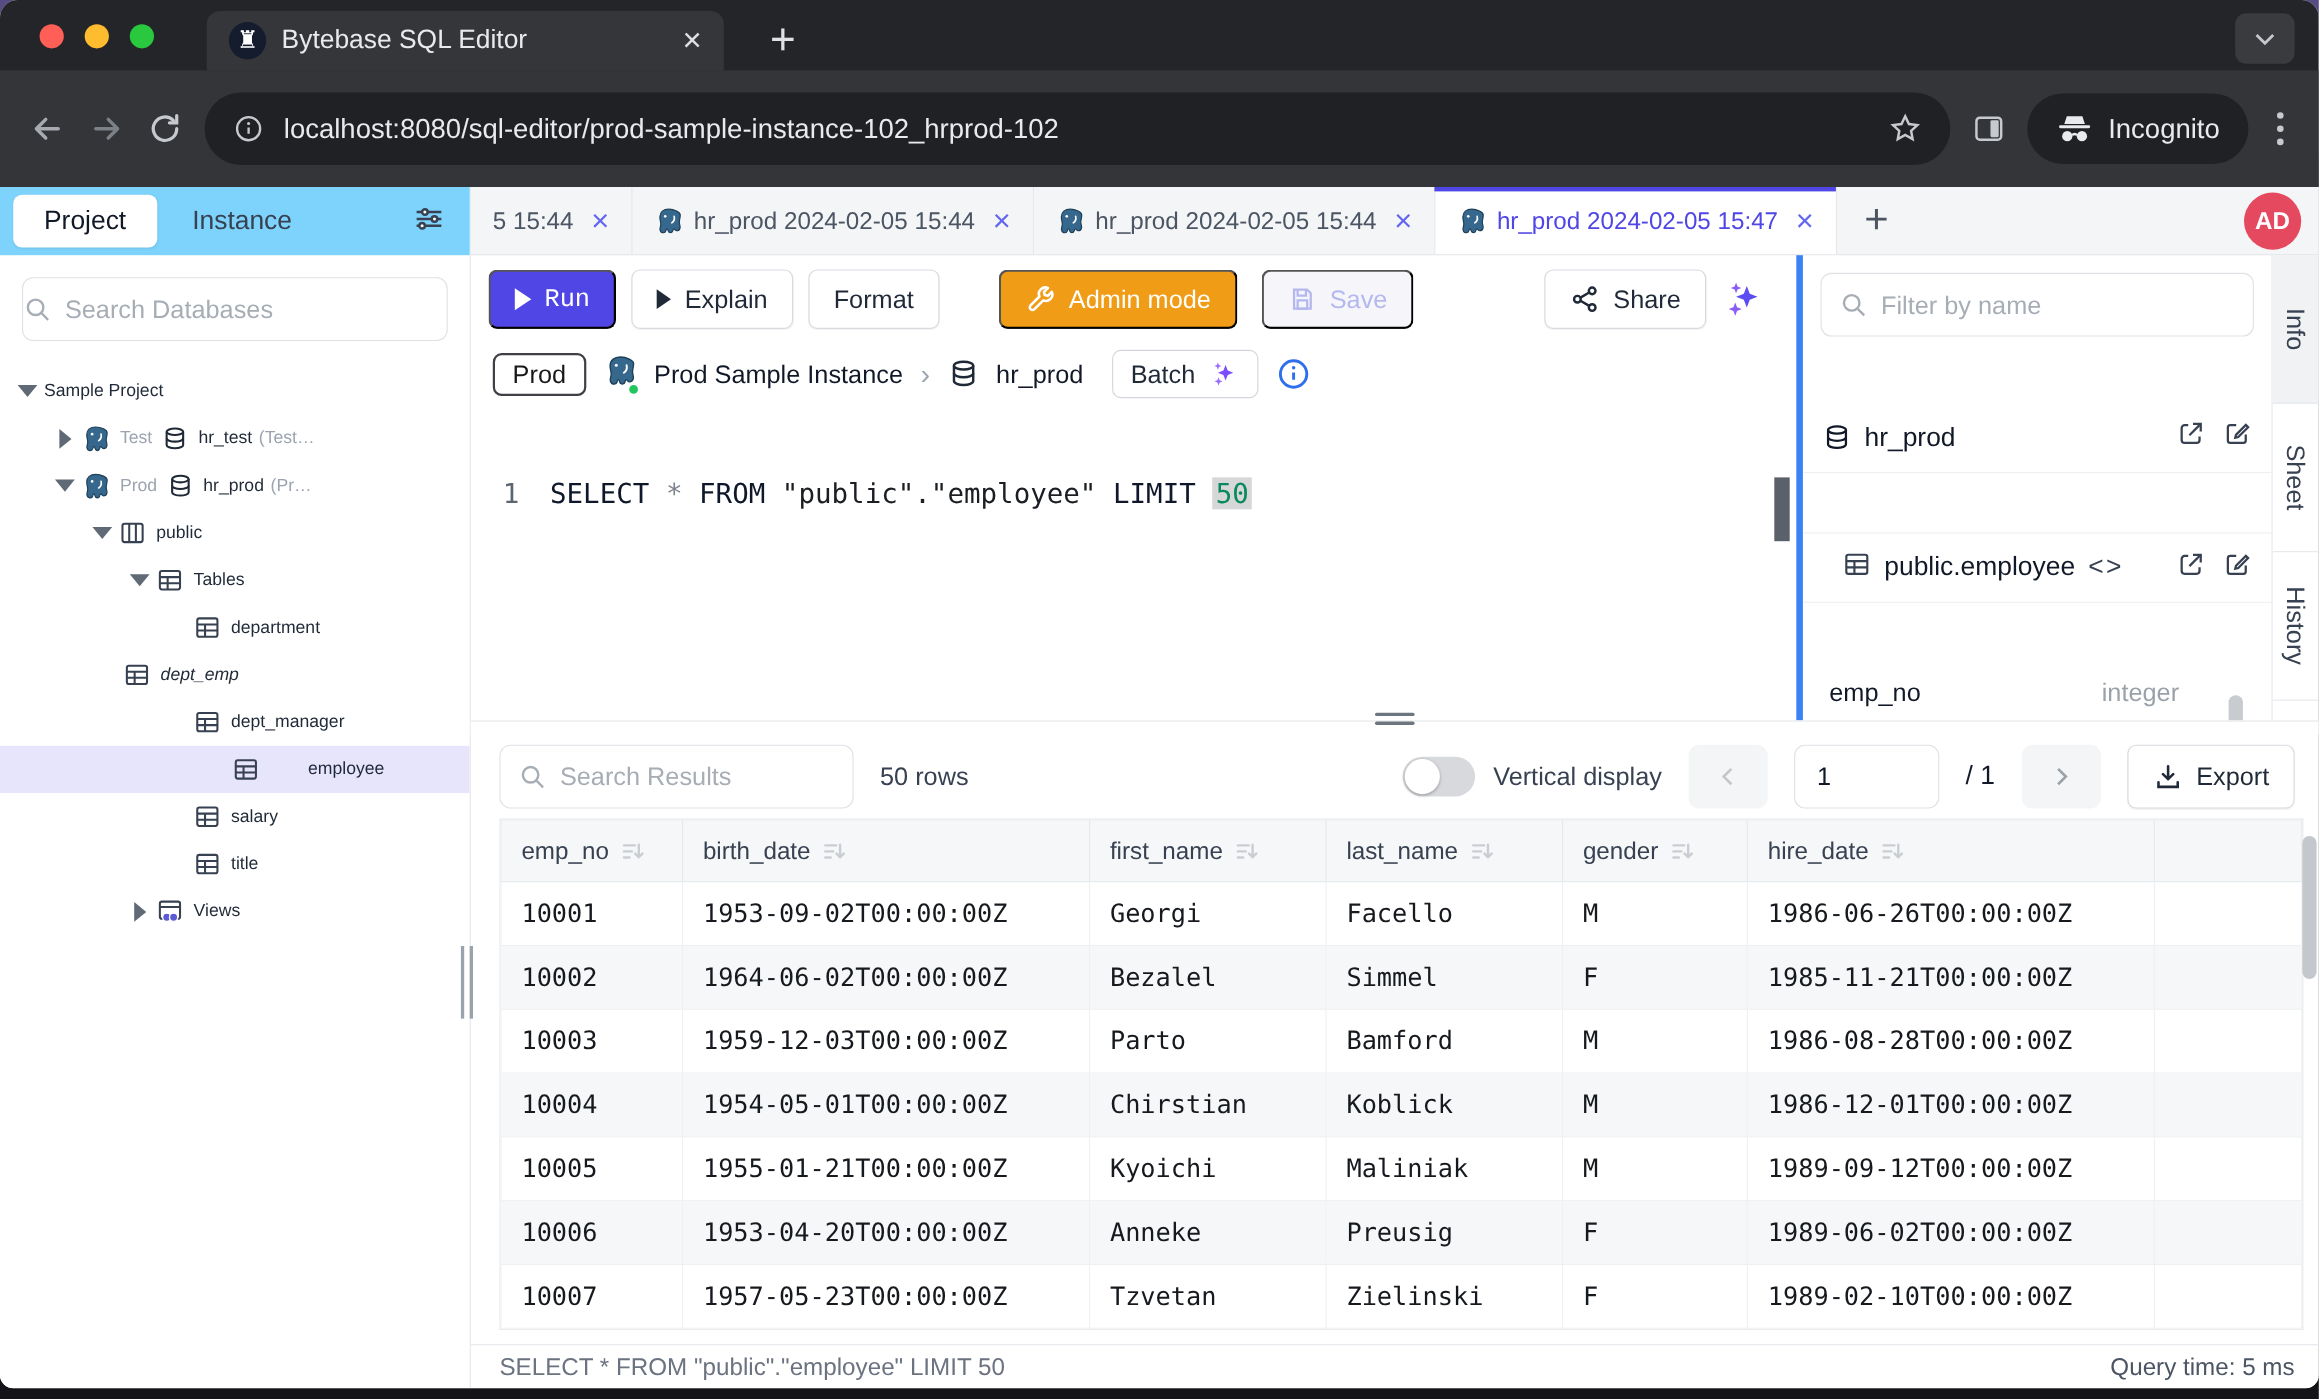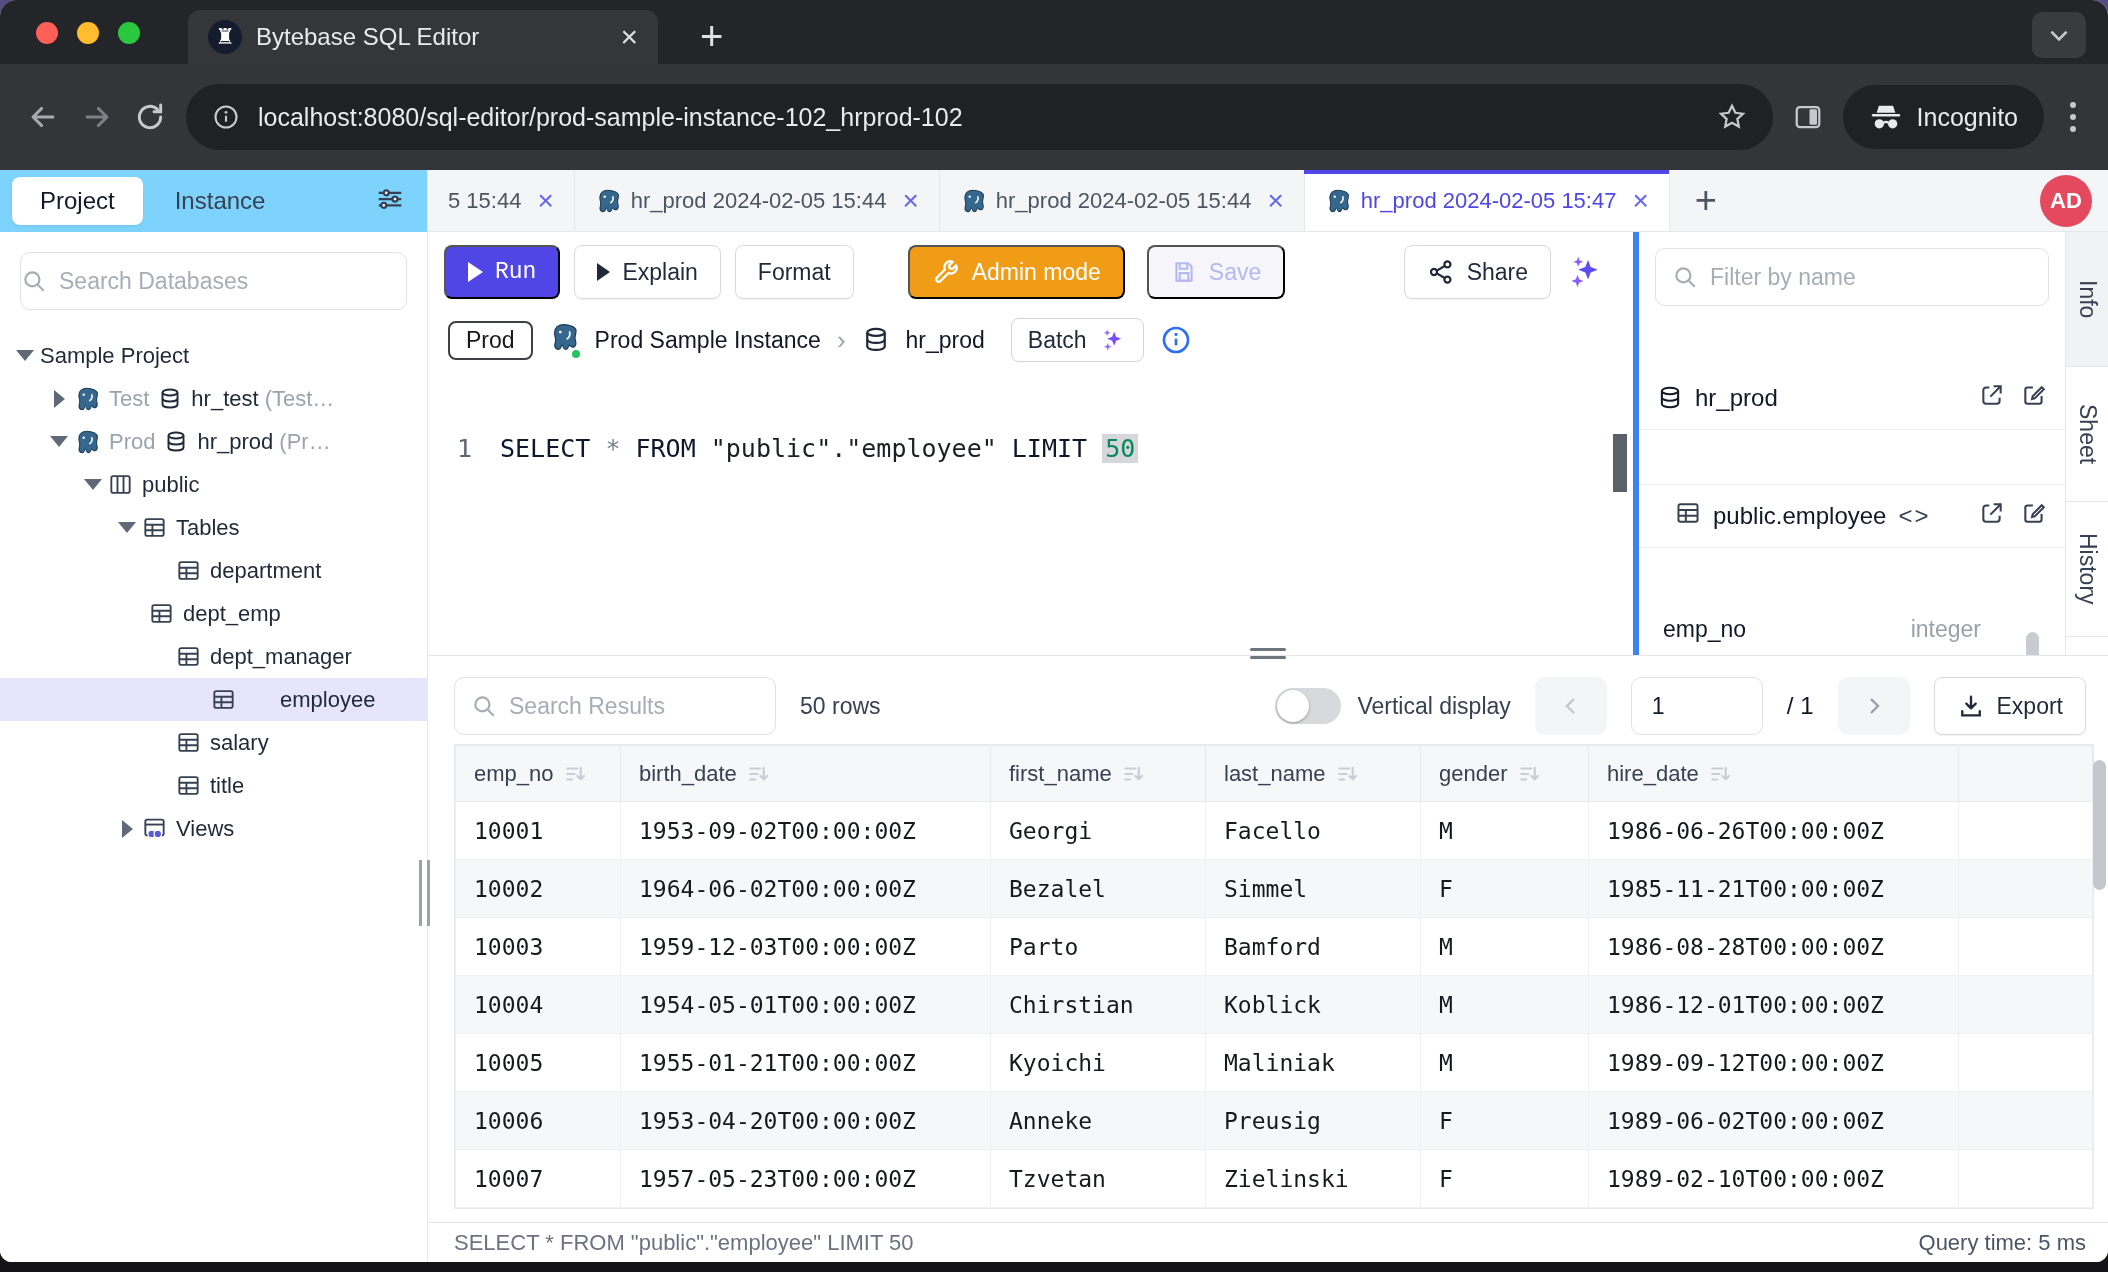--- a/index.html
+++ b/index.html
@@ -36,21 +36,21 @@
   
   .sidebar { width:428px; border-right:1px solid #e5e7eb; display:flex; flex-direction:column; position:relative; }
   .side-tabs { height:62px; background:#7dd3fc; display:flex; align-items:center; padding:0 12px; gap:4px; flex:none; }
   .stab { height:48px; padding:0 28px; display:flex; align-items:center; font-size:24px; color:#374151; border-radius:8px; }
   .stab.active { background:#fff; color:#111827; box-shadow:0 1px 2px rgba(0,0,0,.08); }
   .sliders { margin-left:auto; margin-right:10px; }
   .searchbox { margin:20px; height:58px; border:1px solid #dfe1e5; border-radius:10px; display:flex; align-items:center; padding:0 0; gap:12px; flex:none; }
   .searchbox input { border:none; outline:none; flex:1; font-size:23px; color:#374151; font-family:inherit; background:transparent; }
   .searchbox input::placeholder { color:#a7adb5; }
   .tree { flex:1; overflow:hidden; padding-top:4px; }
-  .titem { height:43px; display:flex; align-items:center; font-size:22px; color:#1f2937; white-space:nowrap; }
+  .titem { height:43px; display:flex; align-items:center; font-size:16px; color:#1f2937; white-space:nowrap; }
   .titem.sel { background:#e7e5fc; }
   .caret { width:30px; flex:none; display:flex; align-items:center; justify-content:center; }
   .caret.down::before { content:''; border-left:9px solid transparent; border-right:9px solid transparent; border-top:11px solid #606a76; }
   .caret.right::before { content:''; border-top:9px solid transparent; border-bottom:9px solid transparent; border-left:11px solid #606a76; }
   .ticon { margin-right:9px; flex:none; display:flex; }
   .tmuted { color:#9ca3af; margin-right:9px; }
   .tsuffix { color:#9ca3af; margin-left:6px; }
   .drag-handle { position:absolute; right:-3px; top:690px; display:flex; gap:5px; }
   .drag-handle i { width:3px; height:66px; background:#9aa3ad; }
 
@@ -316,21 +316,21 @@
           <div class="titem" style="padding-left: 146px;">
             <span class="caret "></span>
             <span class="ticon">
               <svg width="25" height="25" viewBox="0 0 24 24" fill="none" stroke="#374151" stroke-width="1.8">
                 <rect x="3.2" y="4" width="17.6" height="16" rx="1.8"></rect>
                 <path d="M3.2 9.3h17.6M3.2 14.6h17.6M10 9.3V20"></path>
               </svg>
             </span>
             <span>department</span>
           </div>
-          <div class="titem" style="padding-left: 119px;">
+          <div class="titem" style="padding-left: 82px; font-style: italic;">
             <span class="caret "></span>
             <span class="ticon">
               <svg width="25" height="25" viewBox="0 0 24 24" fill="none" stroke="#374151" stroke-width="1.8">
                 <rect x="3.2" y="4" width="17.6" height="16" rx="1.8"></rect>
                 <path d="M3.2 9.3h17.6M3.2 14.6h17.6M10 9.3V20"></path>
               </svg>
             </span>
             <span>dept_emp</span>
           </div>
           <div class="titem" style="padding-left: 146px;">

